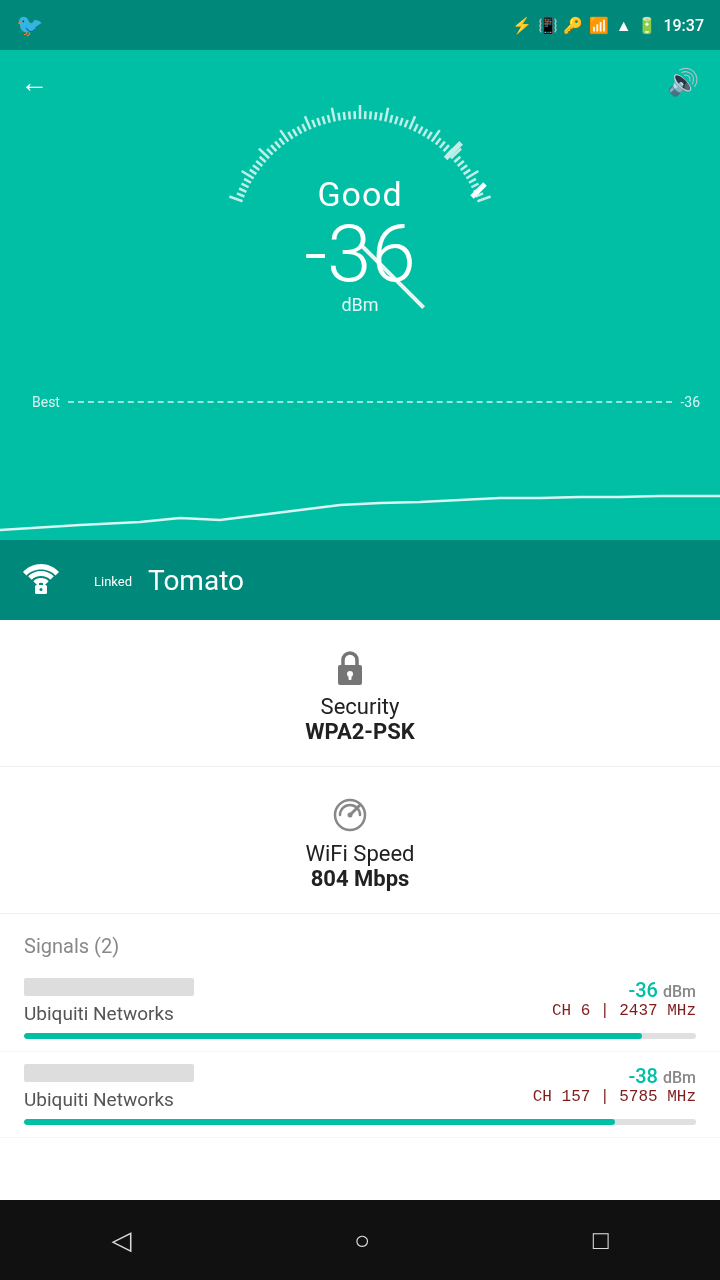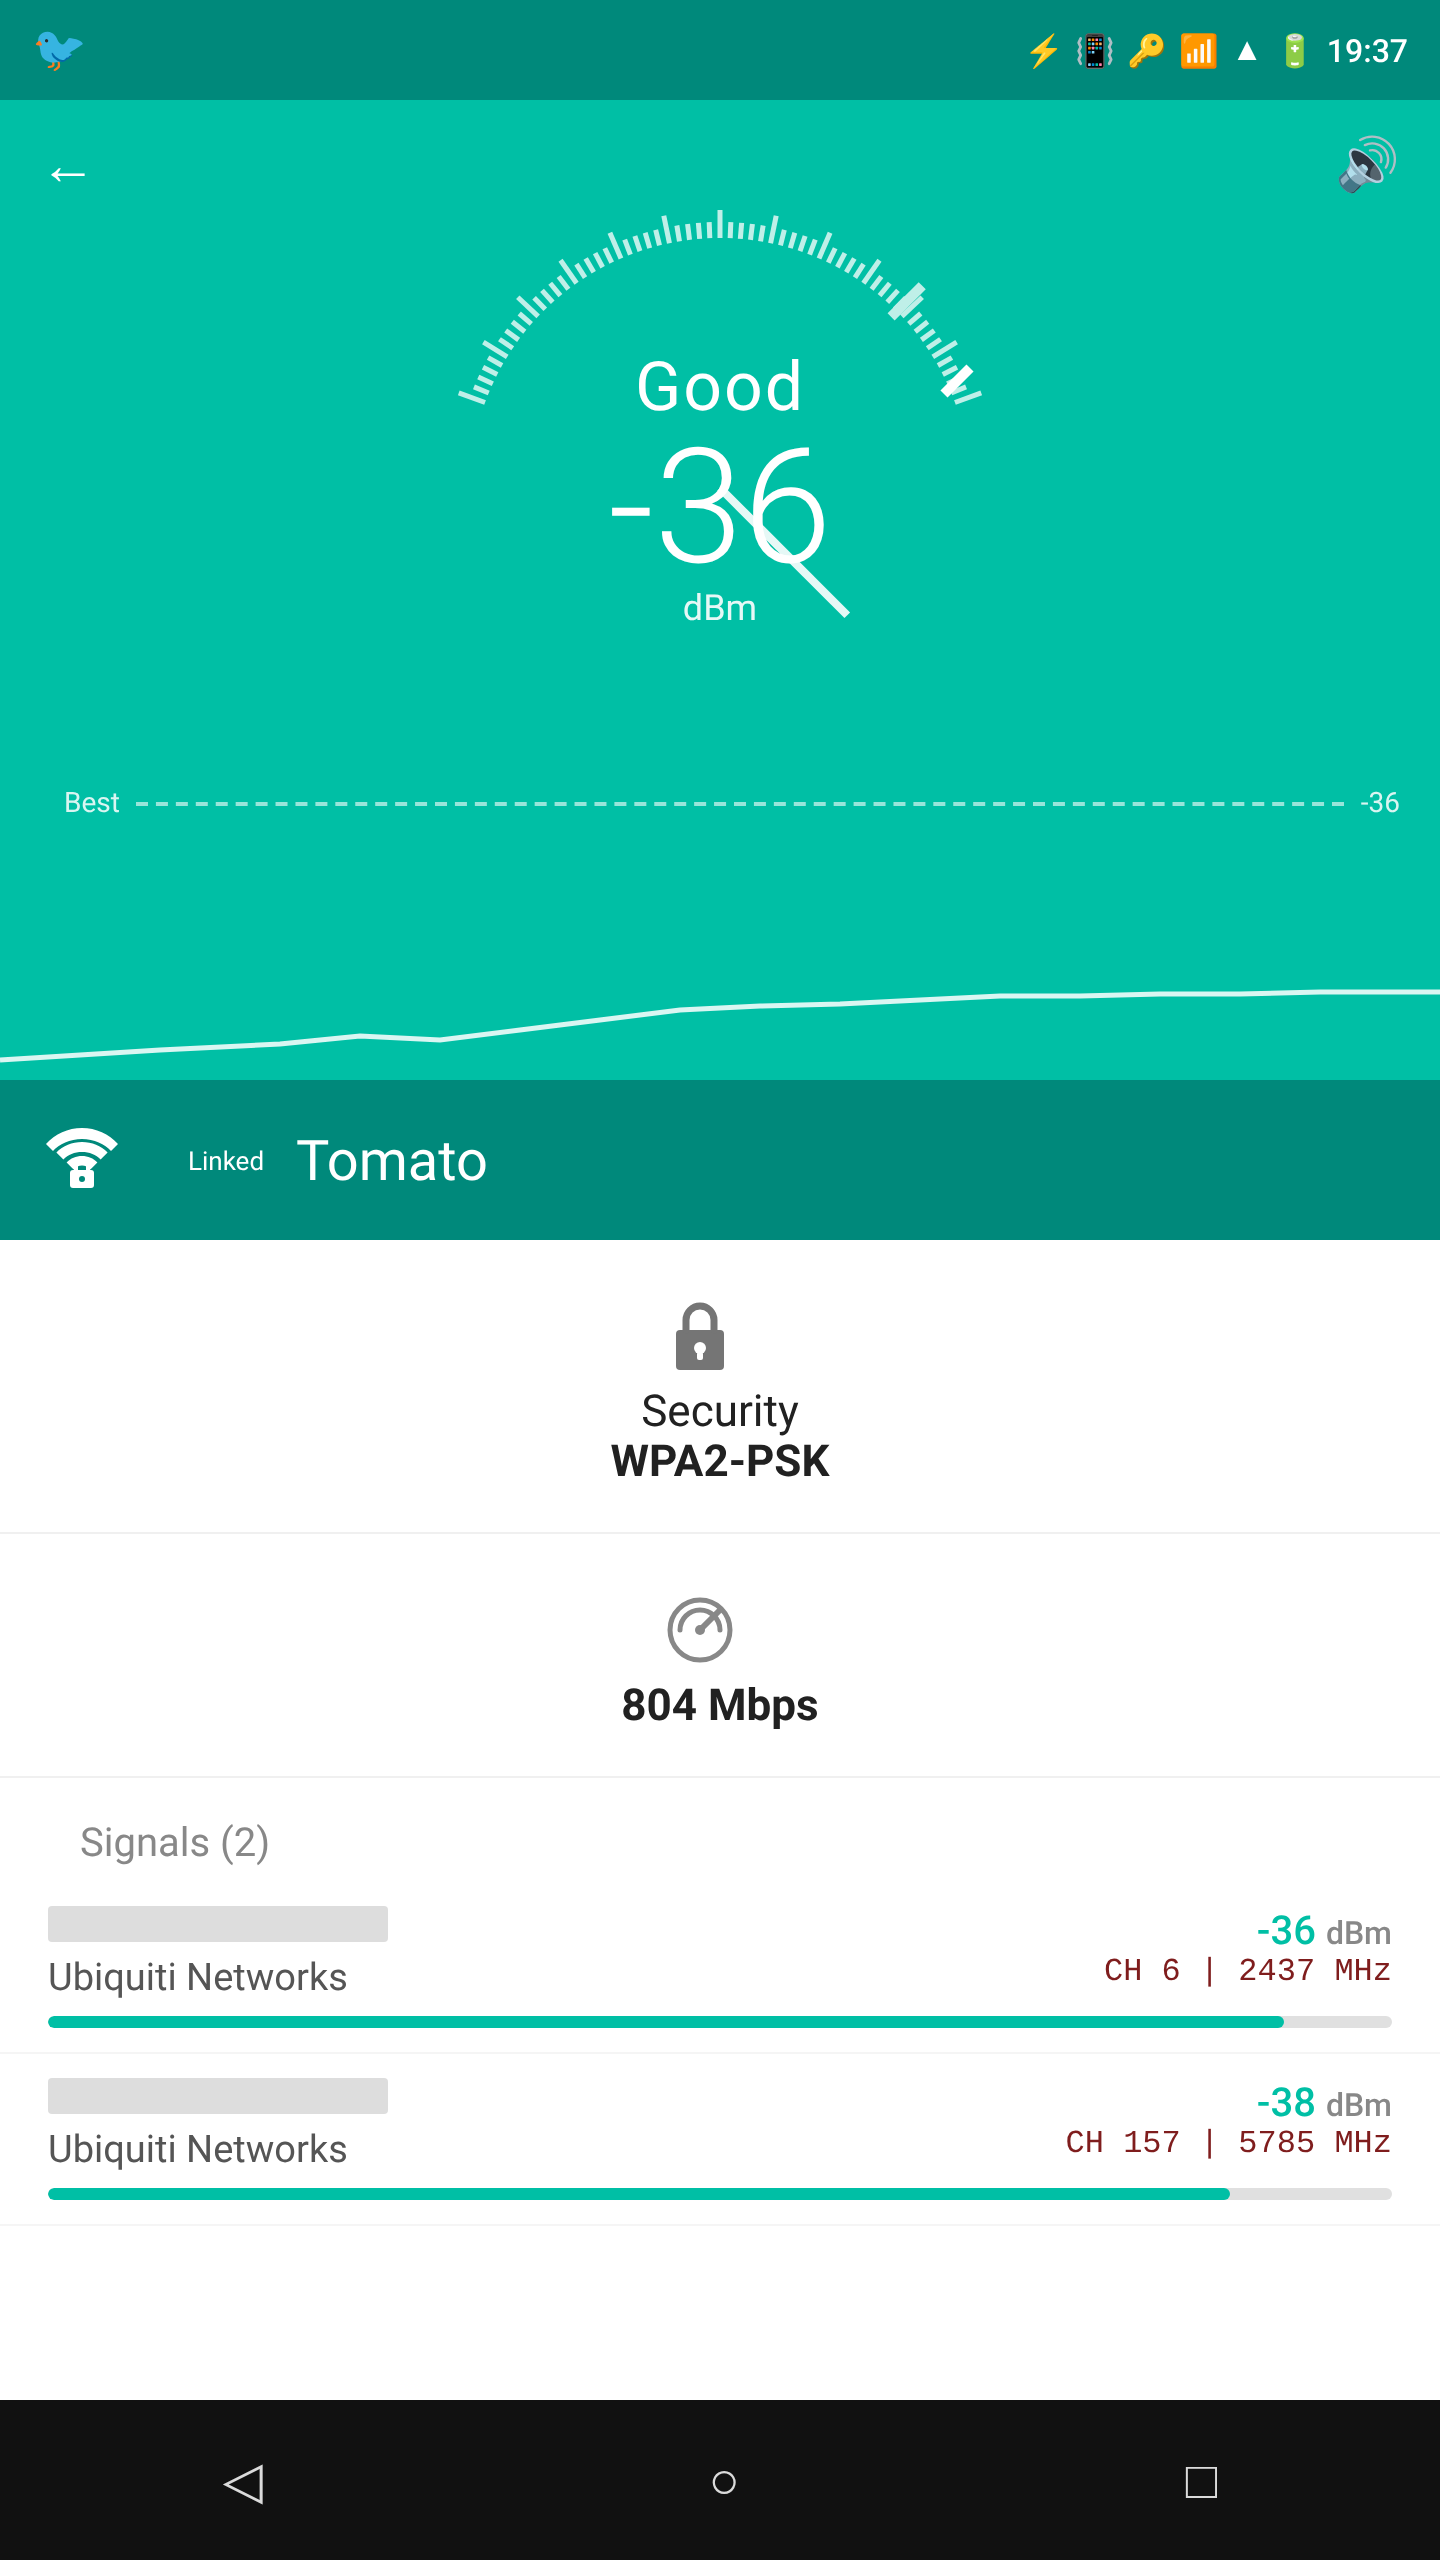--- a/index.html
+++ b/index.html
@@ -187,21 +187,21 @@
       flex: 1;
     }
     .info-value {
       font-size: 22px;
       font-weight: 700;
       color: #212121;
     }
 
     
     .signals-header {
-      padding: 20px 40px 8px;
+      padding: 20px 24px 8px;
       font-size: 20px;
       color: #888;
     }
 
     .signal-item {
       padding: 12px 24px;
       border-bottom: 1px solid #f5f5f5;
     }
     .signal-top {
       display: flex;
@@ -432,20 +432,21 @@
 
   <div class="info-row">
     <div class="info-icon">
       <svg width="36" height="36" viewBox="0 0 36 36" fill="none">
         <circle cx="18" cy="18" r="15" stroke="#888" stroke-width="2.5"></circle>
         <path d="M18 18 L28 8" stroke="#888" stroke-width="3" stroke-linecap="round"></path>
         <path d="M8 18 A10 10 0 0 1 28 18" stroke="#888" stroke-width="2.5" fill="none" stroke-linecap="round"></path>
         <circle cx="18" cy="18" r="2.5" fill="#888"></circle>
       </svg>
     </div>
+    <div class="info-label">WiFi Speed</div>
     <div class="info-value">804 Mbps</div>
   </div>
 
   <div class="signals-header">Signals (2)</div>
 
   <div class="signal-item">
     <div class="signal-top">
       <div class="signal-ssid-wrap">
         <span class="signal-ssid"></span>
         <div class="signal-network-name">Ubiquiti Networks</div>

